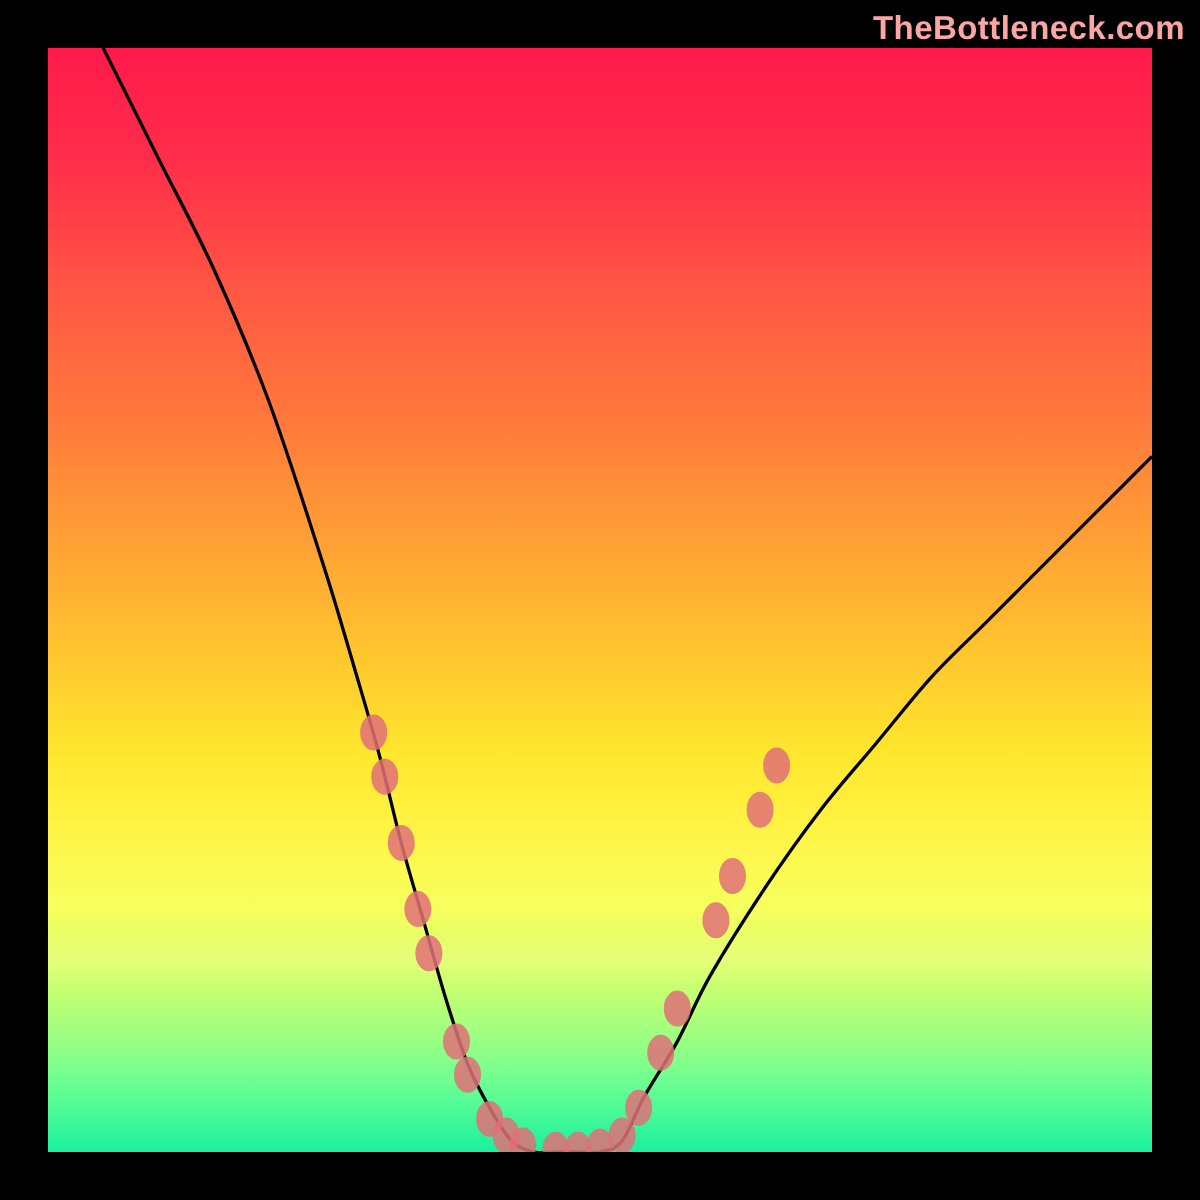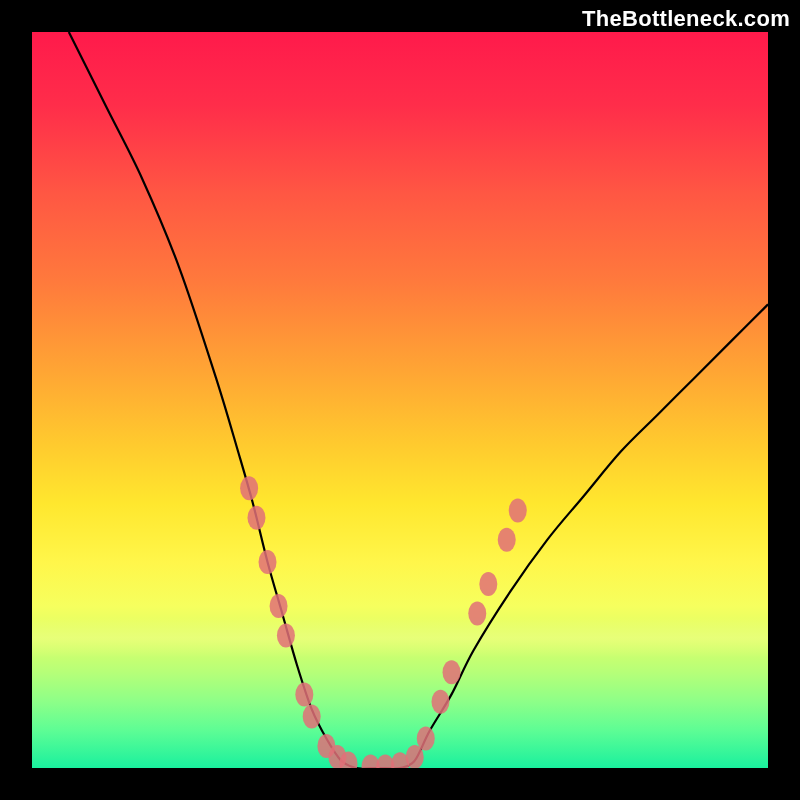--- a/index.html
+++ b/index.html
@@ -13,21 +13,21 @@
   .frame {
     position: relative;
     width: 800px;
     height: 800px;
     background: #000;
   }
   .watermark {
     position: absolute;
     top: 6px;
     right: 10px;
-    color: #ffffff;
+    color: #fca5a5;
     font-size: 22px;
     font-weight: 600;
     letter-spacing: 0.3px;
     z-index: 10;
   }
   .plot {
     position: absolute;
     left: 32px;
     top: 32px;
     width: 736px;

